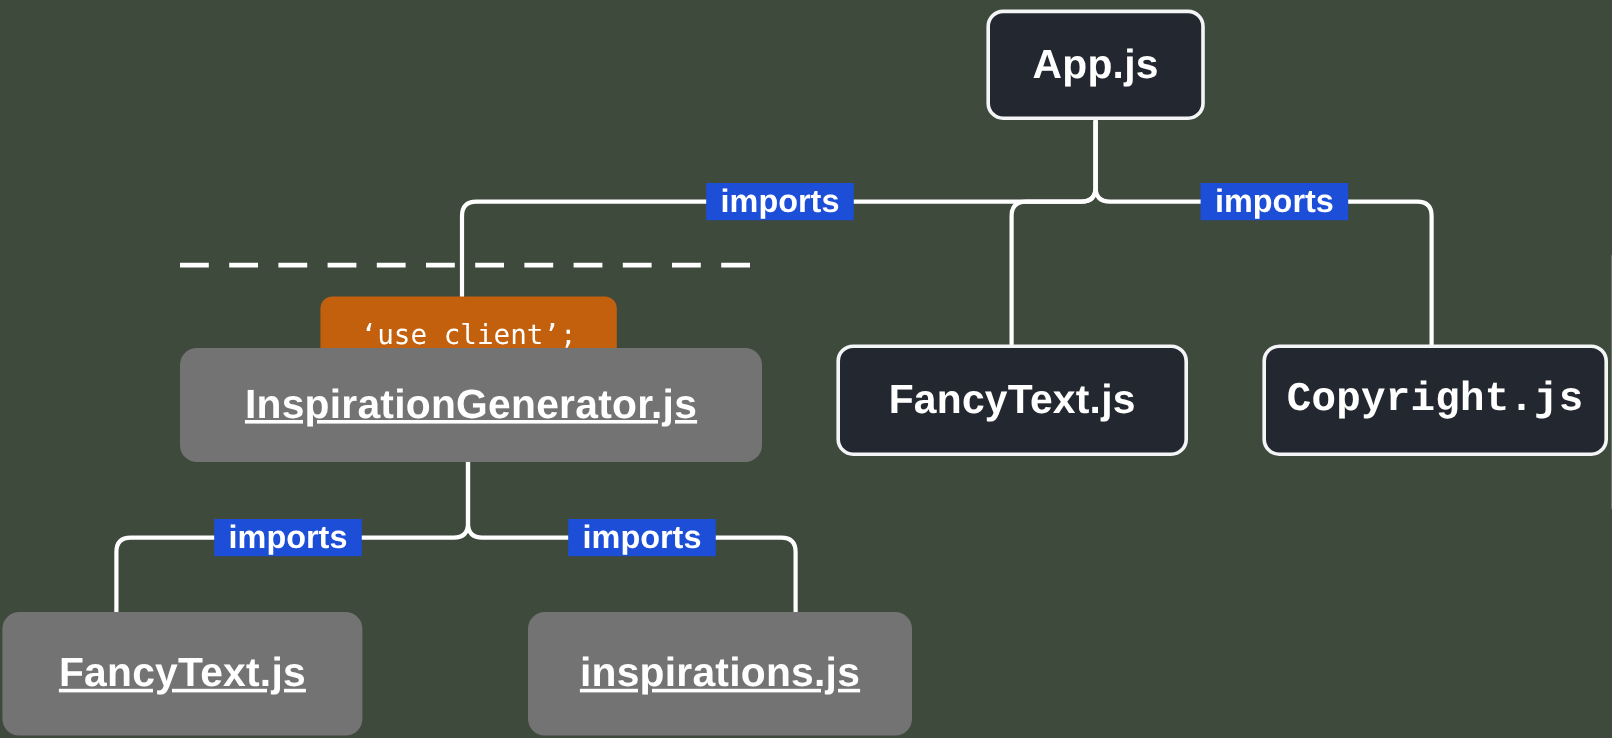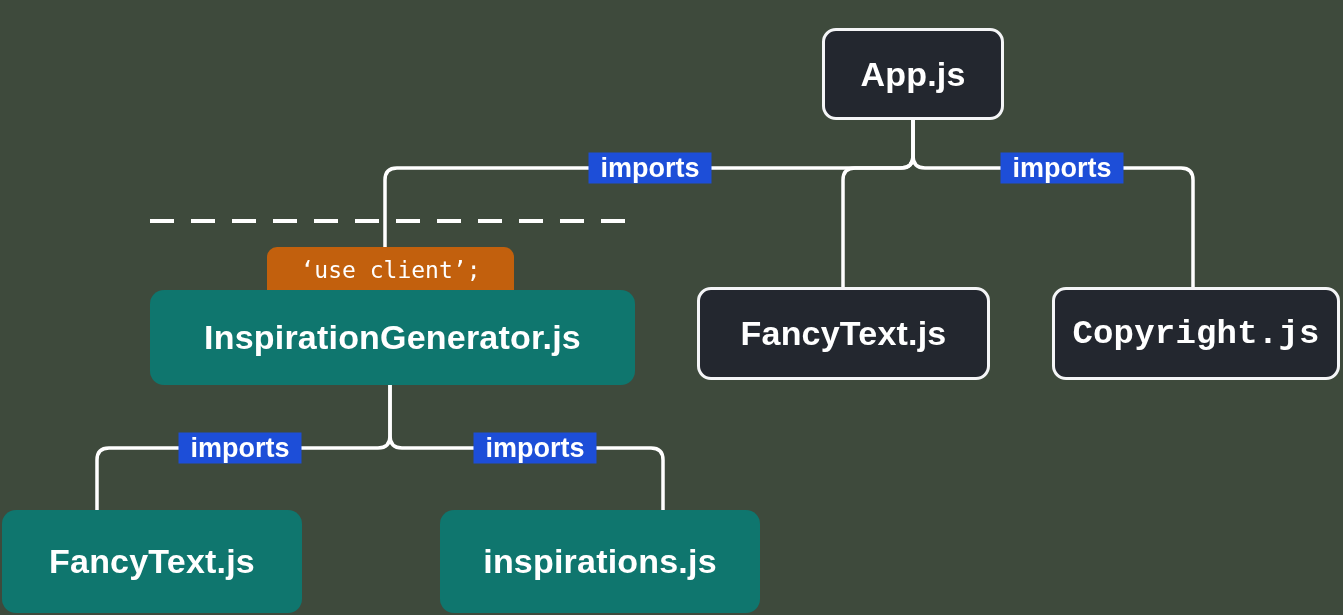--- a/index.html
+++ b/index.html
@@ -27,22 +27,23 @@
     font-weight: 600;
     letter-spacing: 0.2px;
     box-sizing: border-box;
     white-space: nowrap;
   }
   .node.server {
     background: #23272F;
     border: 3px solid #F4F5F7;
   }
   .node.client {
-    background: #0f766e;
+    background: #737373;
     border: none;
+    text-decoration: underline;
   }
   .directive-tab {
     position: absolute;
     display: flex;
     align-items: center;
     justify-content: center;
     background: #C2600D;
     color: #FFFFFF;
     border-radius: 10px 10px 0 0;
     font-family: "DejaVu Sans Mono", monospace;
@@ -81,33 +82,33 @@
     <path d="M 390 385 V 436 Q 390 448 378 448 H 109 Q 97 448 97 460 V 510" stroke="#FFFFFF" stroke-width="3.5" fill="none" stroke-linecap="round"></path>
 
     <path d="M 390 385 V 436 Q 390 448 402 448 H 651 Q 663 448 663 460 V 510" stroke="#FFFFFF" stroke-width="3.5" fill="none" stroke-linecap="round"></path>
   </svg>
 
   <div class="edge-label" style="left:650px; top:168px;">imports</div>
   <div class="edge-label" style="left:1062px; top:168px;">imports</div>
   <div class="edge-label" style="left:240px; top:448px;">imports</div>
   <div class="edge-label" style="left:535px; top:448px;">imports</div>
 
-  <div class="node server" style="left:822px; top:8px; width:182px; height:92px;margin-top:20px;">
+  <div class="node server" style="left:822px; top:8px; width:182px; height:92px;">
     <span>App.js</span>
   </div>
 
   <div class="node server" style="left:697px; top:287px; width:293px; height:93px;">
     <span>FancyText.js</span>
   </div>
 
   <div class="node server" style="left:1052px; top:287px; width:288px; height:93px;font-family:Liberation Mono, monospace;">
     <span>Copyright.js</span>
   </div>
 
-  <div class="directive-tab" style="left:267px; top:247px; width:247px; height:46px;">
+  <div class="directive-tab" style="left:267px; top:247px; width:247px; height:46px;align-items:flex-end;">
     <span>‘use client’;</span>
   </div>
 
   <div class="node client" style="left:150px; top:290px; width:485px; height:95px;">
     <span>InspirationGenerator.js</span>
   </div>
 
   <div class="node client" style="left:2px; top:510px; width:300px; height:103px;">
     <span>FancyText.js</span>
   </div>

